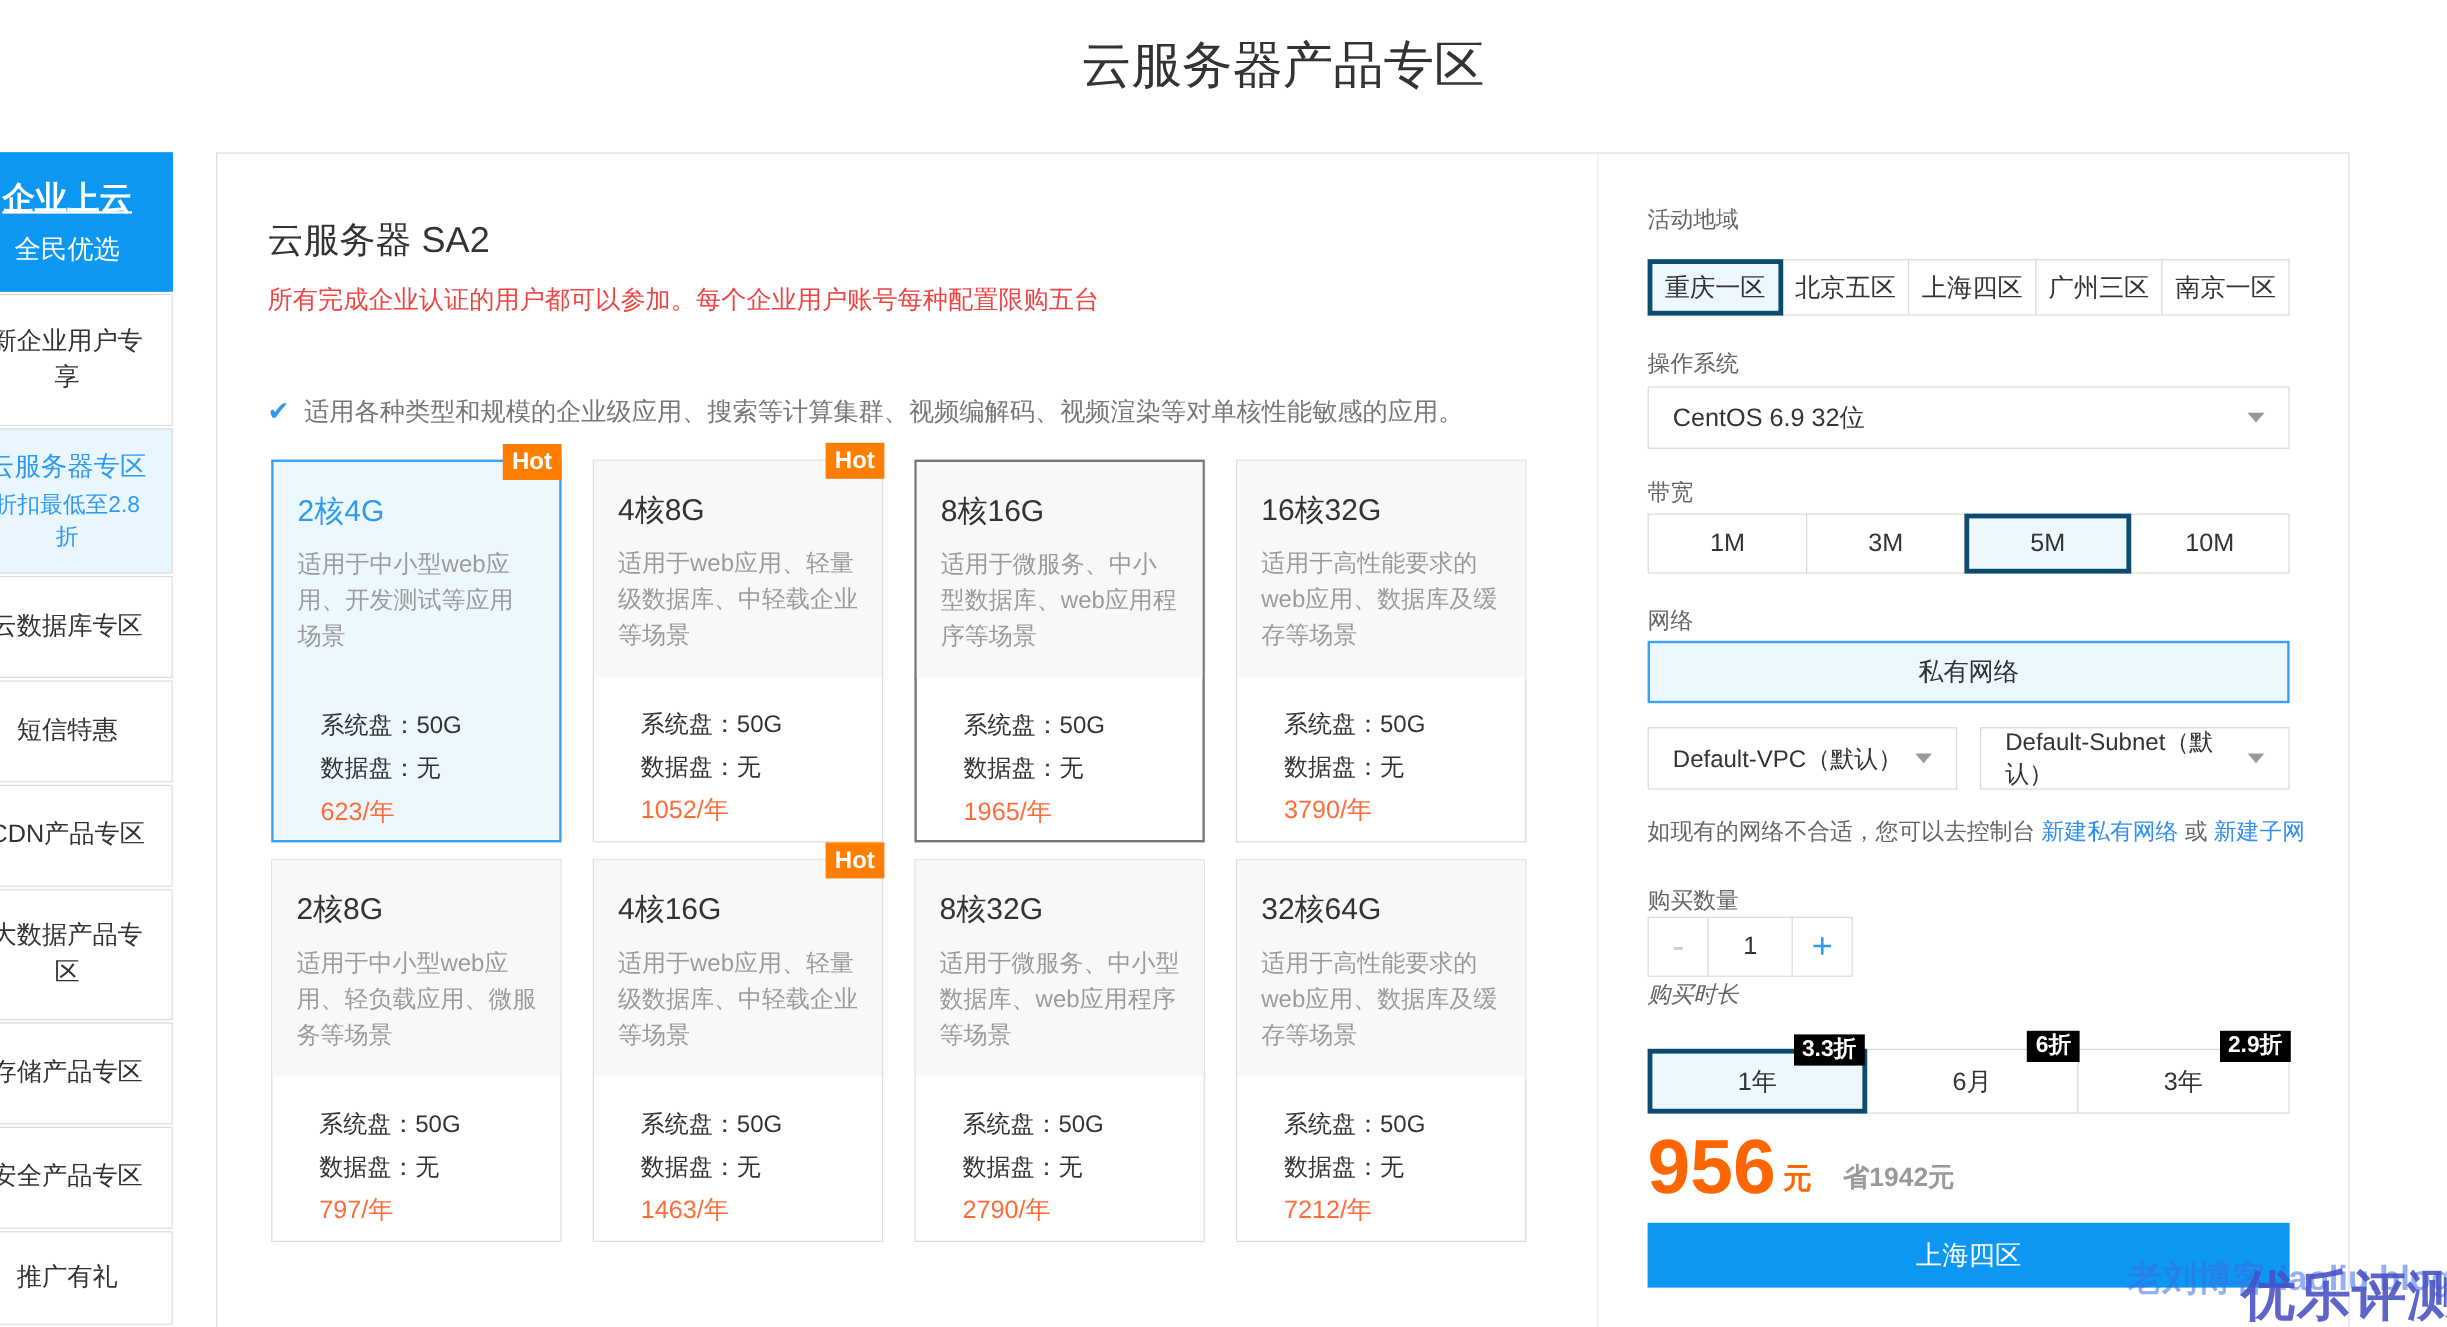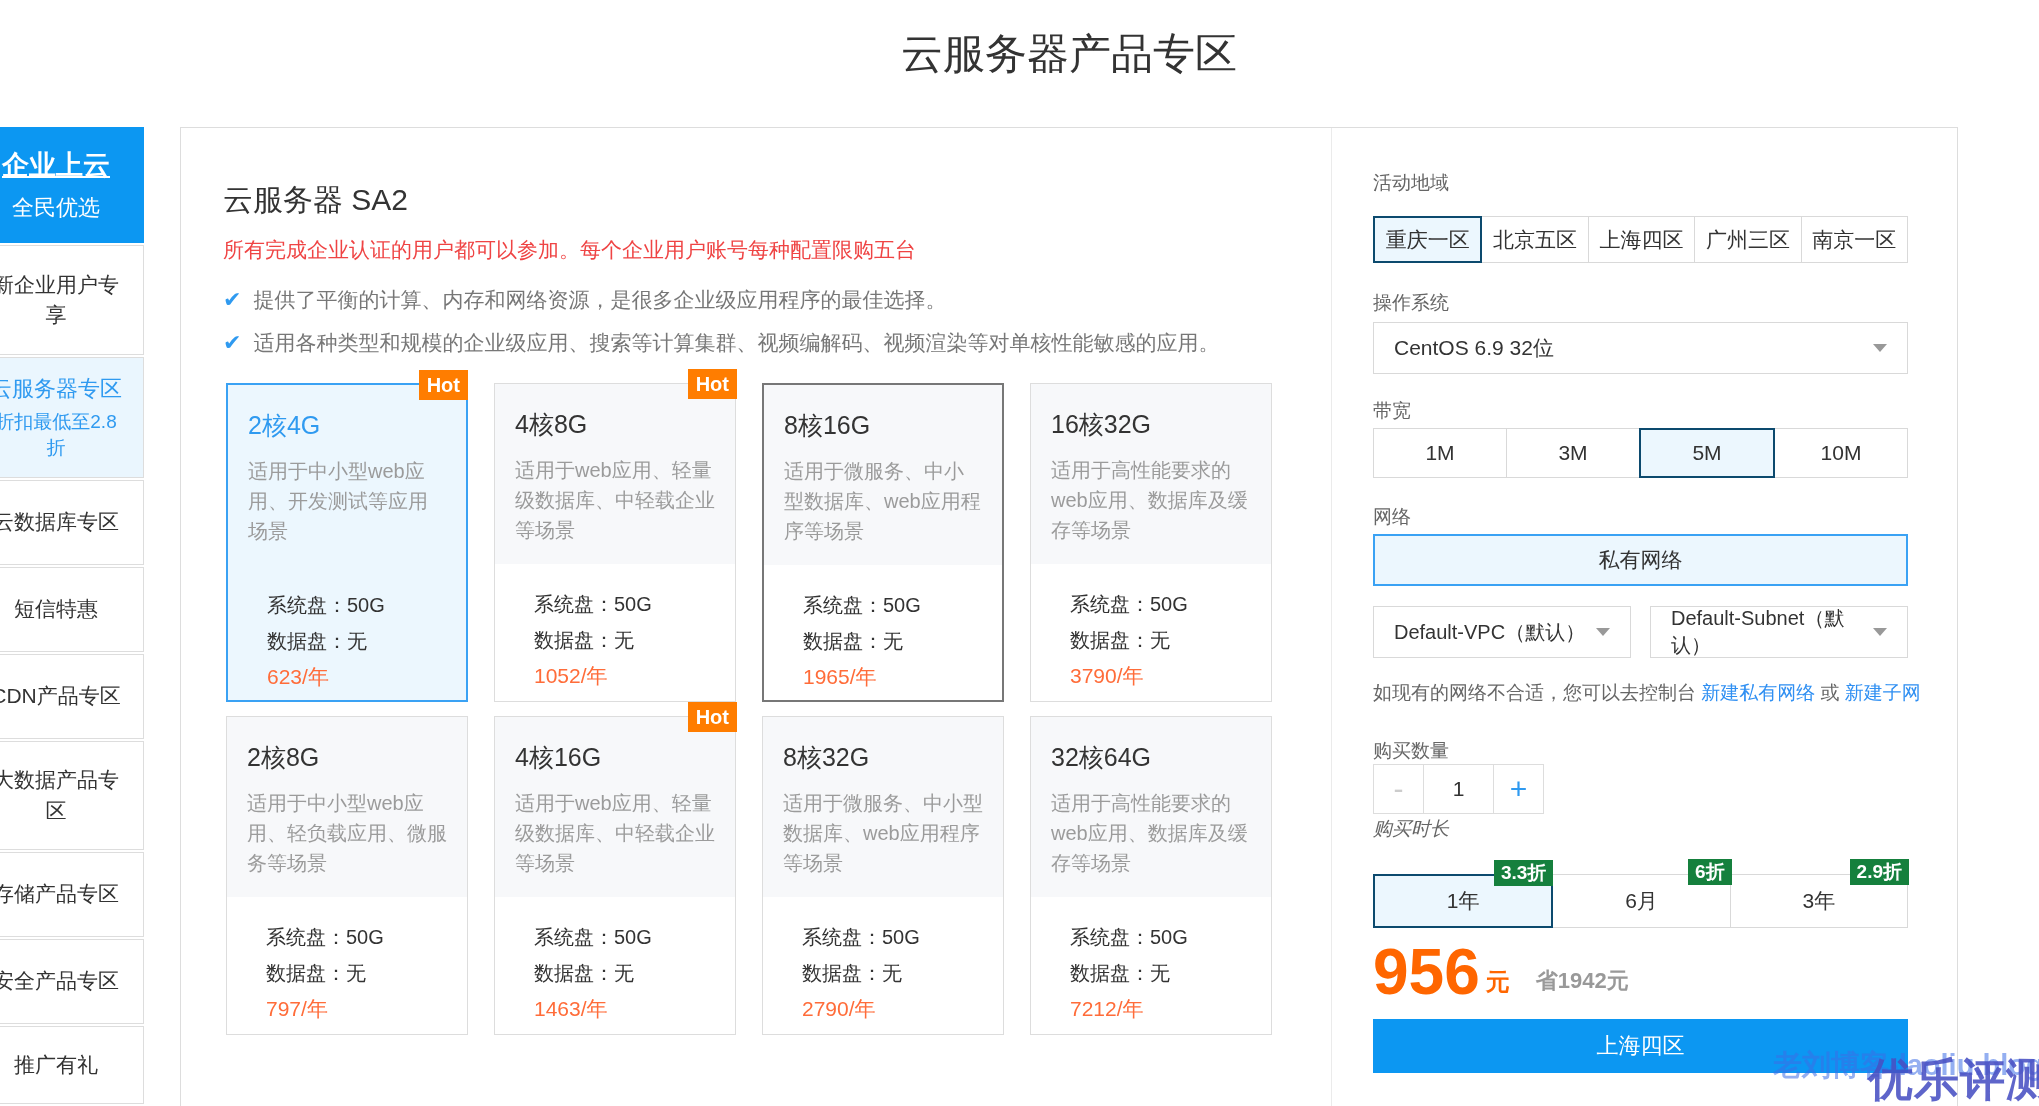--- a/index.html
+++ b/index.html
@@ -56,39 +56,39 @@
   
   .config{position:absolute;left:1150px;top:0;width:627px;height:1049px;
           border-left:1px solid #ebebeb;}
   .cfg{position:absolute;left:41px;width:535px;}
   .cfg-label{font-size:19px;color:#666;}
   .seg{display:flex;}
   .seg .opt{flex:1;box-sizing:border-box;border:1px solid #d9d9d9;background:#fff;
             margin-left:-1px;display:flex;align-items:center;justify-content:center;
             font-size:21px;color:#333;cursor:pointer;position:relative;}
   .seg .opt:first-child{margin-left:0;}
-  .seg .opt.sel{border:2px solid #0c4a6e;background:#ecf7fe;z-index:1;}
+  .seg .opt.sel{border:4px solid #0c4a6e;background:#ecf7fe;z-index:1;}
   .select{box-sizing:border-box;border:1px solid #d9d9d9;background:#fff;display:flex;
           align-items:center;padding:0 20px;font-size:21px;color:#333;cursor:pointer;}
   .select .caret{margin-left:auto;width:0;height:0;border-left:7px solid transparent;
                  border-right:7px solid transparent;border-top:8px solid #999;}
   .vpc-row{display:flex;gap:19px;}
   .vpc-row .select{width:258px;height:52px;font-size:20px;}
   .net-btn{box-sizing:border-box;border:2px solid #3aa2f4;background:#ecf7fe;height:52px;
            display:flex;align-items:center;justify-content:center;font-size:21px;color:#333;cursor:pointer;}
   .note{font-size:19px;color:#666;white-space:nowrap;}
   .note a{color:#2f8ff2;text-decoration:none;cursor:pointer;}
   .stepper{display:flex;}
   .stepper .st{box-sizing:border-box;border:1px solid #ddd;background:#fff;margin-left:-1px;
                display:flex;align-items:center;justify-content:center;}
   .stepper .st:first-child{margin-left:0;}
   .st.minus{width:51px;height:50px;color:#ccc;font-size:30px;cursor:pointer;}
   .st.val{width:71px;height:50px;color:#333;font-size:21px;}
   .st.plus{width:51px;height:50px;color:#2f9af0;font-size:30px;cursor:pointer;}
-  .badge{position:absolute;top:-16px;right:-2px;background:#15803d;color:#fff;
+  .badge{position:absolute;top:-16px;right:-2px;background:#000000;color:#fff;
          font-size:19px;font-weight:bold;padding:1px 7px;line-height:24px;z-index:3;}
   .price-row{display:flex;align-items:flex-end;}
   .price-big{font-size:64px;color:#f60;line-height:1;}
   .price-unit{font-size:24px;color:#f60;margin-left:6px;padding-bottom:6px;}
   .price-save{font-size:22px;color:#999;margin-left:26px;padding-bottom:8px;}
   .buy-btn{box-sizing:border-box;height:54px;background:#0c97f2;color:#fff;font-size:22px;
            display:flex;align-items:center;justify-content:center;cursor:pointer;border:none;width:535px;}
 
   
   .wm1{position:absolute;left:1773px;top:1046px;font-size:29px;font-weight:bold;
@@ -136,23 +136,20 @@
     <div class="side-item" style="top:1026px;height:78px;">
       <span class="si-main">推广有礼</span>
     </div>
   </div>
 
   <div class="panel">
 
     <h2 class="prod-title">云服务器 SA2</h2>
     <div class="prod-desc">所有完成企业认证的用户都可以参加。每个企业用户账号每种配置限购五台</div>
 
-    <div class="feature f1">
-      <span class="check">✔</span><span>提供了平衡的计算、内存和网络资源，是很多企业级应用程序的最佳选择。</span>
-    </div>
     <div class="feature f2">
       <span class="check">✔</span><span>适用各种类型和规模的企业级应用、搜索等计算集群、视频编解码、视频渲染等对单核性能敏感的应用。</span>
     </div>
 
     <div class="cards row1">
       <div class="card selected">
         <span class="hot">Hot</span>
         <div class="card-top">
           <div class="card-title">2核4G</div>
           <div class="card-desc">适用于中小型web应用、开发测试等应用场景</div>

